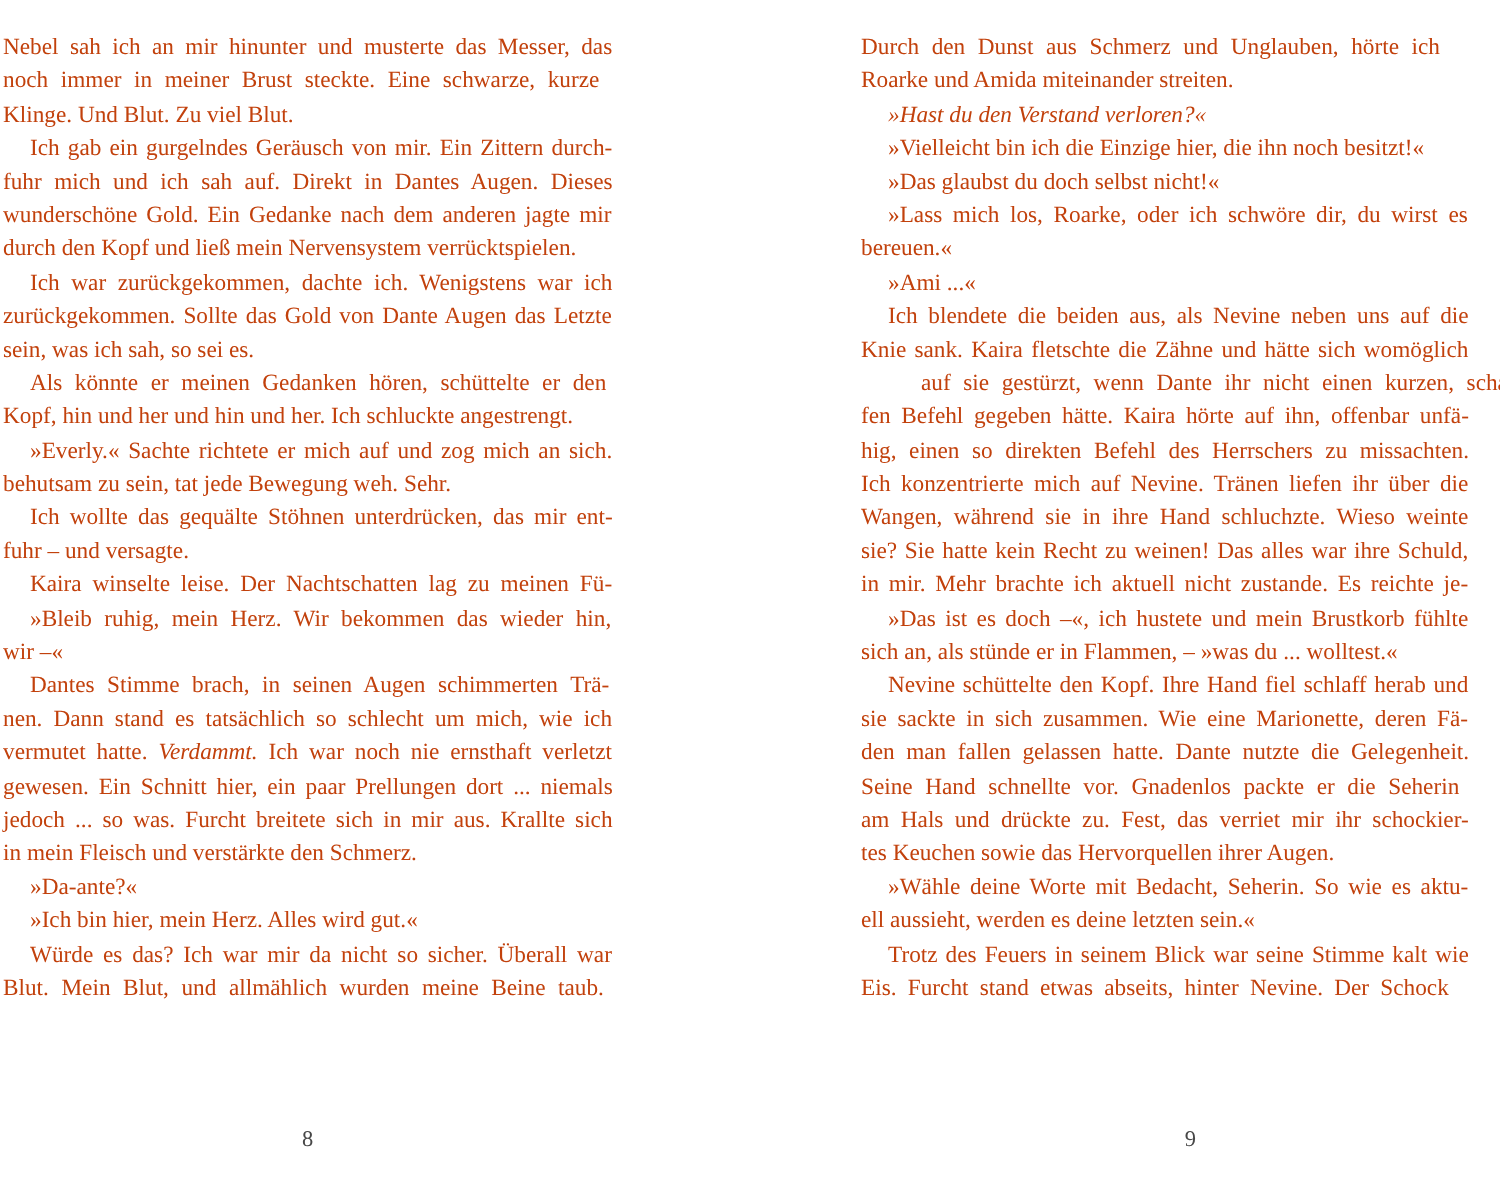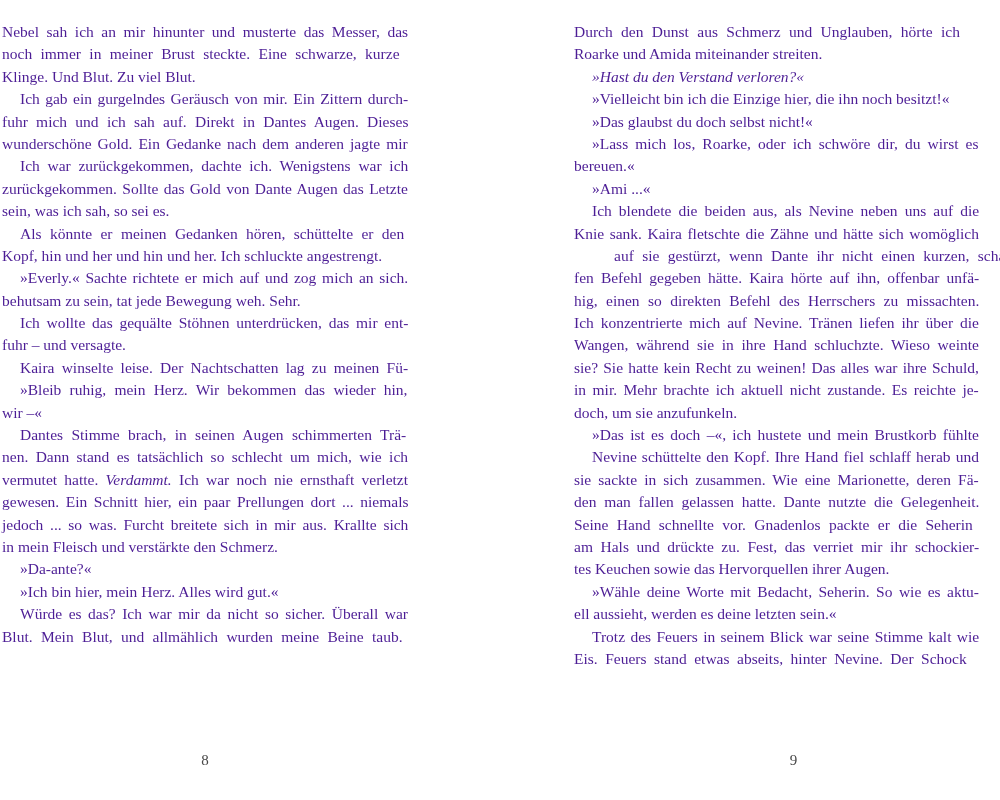--- a/index.html
+++ b/index.html
@@ -14,21 +14,21 @@
   .spread {
     position: relative;
     width: 1000px;
     height: 800px;
     background: #ffffff;
   }
   .page {
     position: absolute;
     top: 21px;
     width: 406px;
-    color: #4c1d95;
+    color: #c2410c;
     font-size: 15.5px;
   }
   .page.left  { left: 2px; }
   .page.right { left: 574px; width: 405px; }
   .line {
     height: 22.4px;
     line-height: 22.4px;
     white-space: nowrap;
     overflow: visible;
   }
@@ -54,20 +54,21 @@
 <body>
 
 <div class="spread">
   <div class="page left">
       <div class="line"><span class="inner" style="word-spacing: 3.7px;"><span>Nebel sah ich an mir hinunter und musterte das Messer, das</span></span></div>
       <div class="line"><span class="inner" style="word-spacing: 4.5px;"><span>noch immer in meiner Brust steckte. Eine schwarze, kurze</span></span></div>
       <div class="line"><span class="inner"><span>Klinge. Und Blut. Zu viel Blut.</span></span></div>
       <div class="line indent"><span class="inner" style="word-spacing: 1.55556px;"><span>Ich gab ein gurgelndes Geräusch von mir. Ein Zittern durch-</span></span></div>
       <div class="line"><span class="inner" style="word-spacing: 4.4px;"><span>fuhr mich und ich sah auf. Direkt in Dantes Augen. Dieses</span></span></div>
       <div class="line"><span class="inner" style="word-spacing: 2.125px;"><span>wunderschöne Gold. Ein Gedanke nach dem anderen jagte mir</span></span></div>
+      <div class="line"><span class="inner"><span>durch den Kopf und ließ mein Nervensystem verrücktspielen.</span></span></div>
       <div class="line indent"><span class="inner" style="word-spacing: 3.85714px;"><span>Ich war zurückgekommen, dachte ich. Wenigstens war ich</span></span></div>
       <div class="line"><span class="inner" style="word-spacing: 1.5px;"><span>zurückgekommen. Sollte das Gold von Dante Augen das Letzte</span></span></div>
       <div class="line"><span class="inner"><span>sein, was ich sah, so sei es.</span></span></div>
       <div class="line indent"><span class="inner" style="word-spacing: 4.5px;"><span>Als könnte er meinen Gedanken hören, schüttelte er den</span></span></div>
       <div class="line"><span class="inner"><span>Kopf, hin und her und hin und her. Ich schluckte angestrengt.</span></span></div>
       <div class="line indent"><span class="inner" style="word-spacing: 1.9px;"><span>»Everly.« Sachte richtete er mich auf und zog mich an sich.</span></span></div>
       <div class="line"><span class="inner"><span>behutsam zu sein, tat jede Bewegung weh. Sehr.</span></span></div>
       <div class="line indent"><span class="inner" style="word-spacing: 2.875px;"><span>Ich wollte das gequälte Stöhnen unterdrücken, das mir ent-</span></span></div>
       <div class="line"><span class="inner"><span>fuhr – und versagte.</span></span></div>
       <div class="line indent"><span class="inner" style="word-spacing: 3.375px;"><span>Kaira winselte leise. Der Nachtschatten lag zu meinen Fü-</span></span></div>
@@ -95,28 +96,28 @@
       <div class="line indent"><span class="inner"><span>»Ami ...«</span></span></div>
       <div class="line indent"><span class="inner" style="word-spacing: 3.2px;"><span>Ich blendete die beiden aus, als Nevine neben uns auf die</span></span></div>
       <div class="line"><span class="inner" style="word-spacing: 1.66667px;"><span>Knie sank. Kaira fletschte die Zähne und hätte sich womöglich</span></span></div>
       <div class="line"><span class="inner" style="word-spacing: 4.5px; margin-left: 40px;"><span>auf sie gestürzt, wenn Dante ihr nicht einen kurzen, schar-</span></span></div>
       <div class="line"><span class="inner" style="word-spacing: 3.22222px;"><span>fen Befehl gegeben hätte. Kaira hörte auf ihn, offenbar unfä-</span></span></div>
       <div class="line"><span class="inner" style="word-spacing: 4.5px;"><span>hig, einen so direkten Befehl des Herrschers zu missachten.</span></span></div>
       <div class="line"><span class="inner" style="word-spacing: 3px;"><span>Ich konzentrierte mich auf Nevine. Tränen liefen ihr über die</span></span></div>
       <div class="line"><span class="inner" style="word-spacing: 3.75px;"><span>Wangen, während sie in ihre Hand schluchzte. Wieso weinte</span></span></div>
       <div class="line"><span class="inner" style="word-spacing: 1.27273px;"><span>sie? Sie hatte kein Recht zu weinen! Das alles war ihre Schuld,</span></span></div>
       <div class="line"><span class="inner" style="word-spacing: 2.6px;"><span>in mir. Mehr brachte ich aktuell nicht zustande. Es reichte je-</span></span></div>
-      <div class="line"><span class="inner"><span>doch, um sie anzufunkeln.</span></span></div>
       <div class="line indent"><span class="inner" style="word-spacing: 2.4px;"><span>»Das ist es doch –«, ich hustete und mein Brustkorb fühlte</span></span></div>
+      <div class="line"><span class="inner"><span>sich an, als stünde er in Flammen, – »was du ... wolltest.«</span></span></div>
       <div class="line indent"><span class="inner" style="word-spacing: 1.22222px;"><span>Nevine schüttelte den Kopf. Ihre Hand fiel schlaff herab und</span></span></div>
       <div class="line"><span class="inner" style="word-spacing: 3.22222px;"><span>sie sackte in sich zusammen. Wie eine Marionette, deren Fä-</span></span></div>
       <div class="line"><span class="inner" style="word-spacing: 3.875px;"><span>den man fallen gelassen hatte. Dante nutzte die Gelegenheit.</span></span></div>
       <div class="line"><span class="inner" style="word-spacing: 4.5px;"><span>Seine Hand schnellte vor. Gnadenlos packte er die Seherin</span></span></div>
       <div class="line"><span class="inner" style="word-spacing: 3.7px;"><span>am Hals und drückte zu. Fest, das verriet mir ihr schockier-</span></span></div>
       <div class="line"><span class="inner"><span>tes Keuchen sowie das Hervorquellen ihrer Augen.</span></span></div>
       <div class="line indent"><span class="inner" style="word-spacing: 2.55556px;"><span>»Wähle deine Worte mit Bedacht, Seherin. So wie es aktu-</span></span></div>
       <div class="line"><span class="inner"><span>ell aussieht, werden es deine letzten sein.«</span></span></div>
       <div class="line indent"><span class="inner" style="word-spacing: 1.5px;"><span>Trotz des Feuers in seinem Blick war seine Stimme kalt wie</span></span></div>
-      <div class="line"><span class="inner" style="word-spacing: 3.625px;"><span>Eis. Feuers stand etwas abseits, hinter Nevine. Der Schock</span></span></div>
+      <div class="line"><span class="inner" style="word-spacing: 3.625px;"><span>Eis. Furcht stand etwas abseits, hinter Nevine. Der Schock</span></span></div>
     </div>
   <div class="folio left">8</div>
   <div class="folio right">9</div>
 </div>
 
 </body></html>

